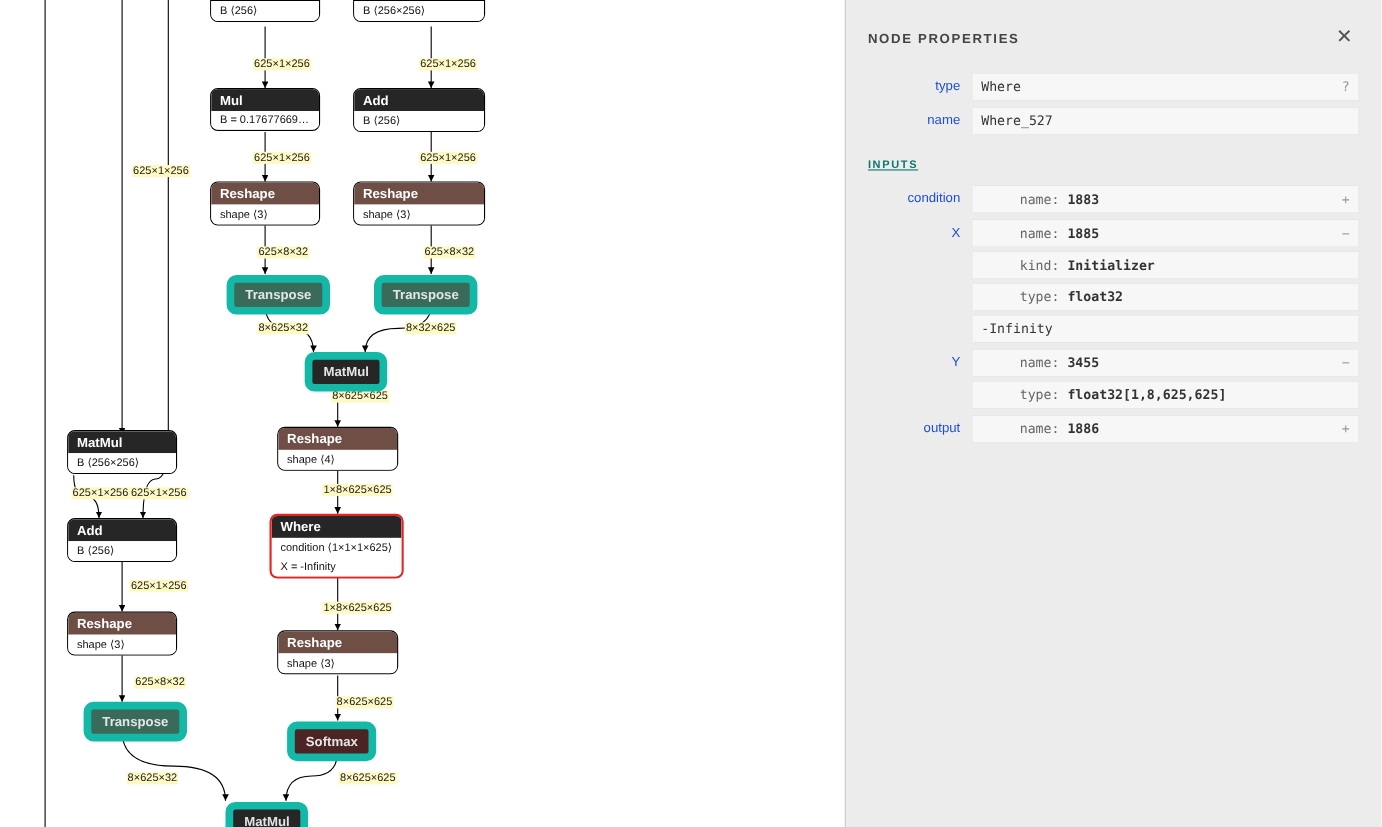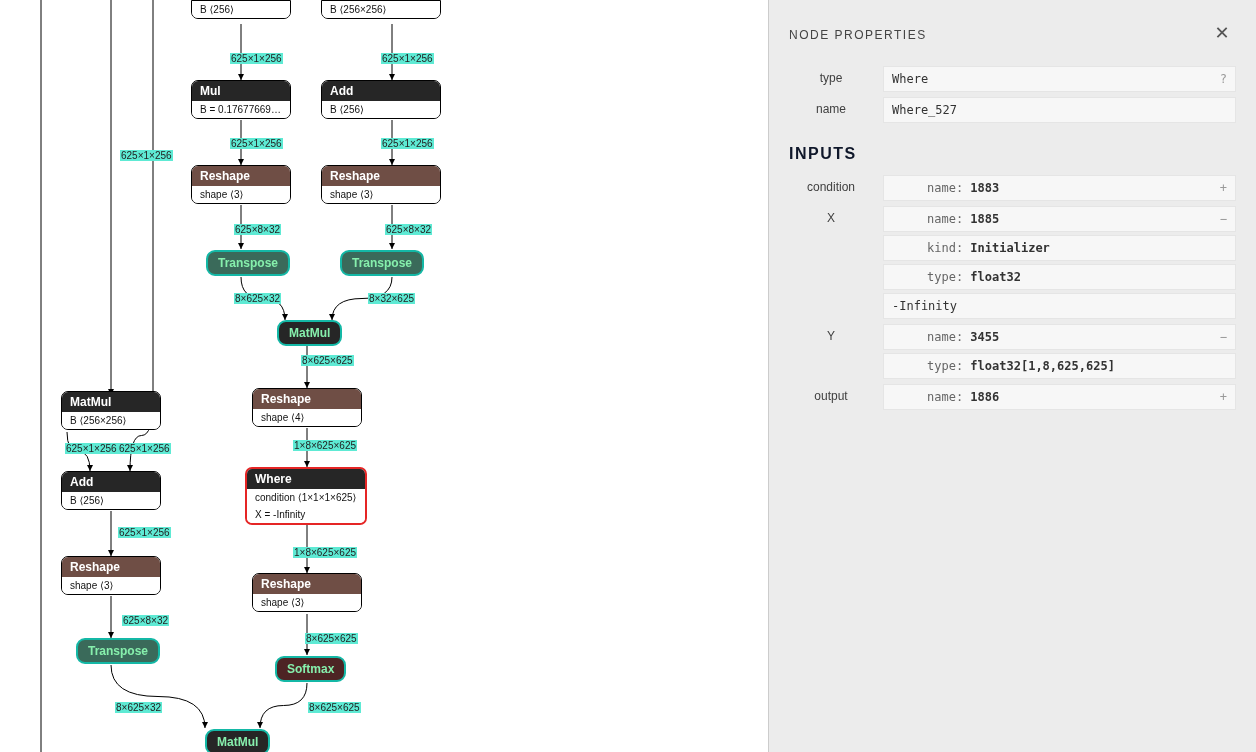--- a/index.html
+++ b/index.html
@@ -44,86 +44,87 @@
     background: #fff;
     color: #111;
     font-size: 10px;
     padding: 3px 8px;
     white-space: nowrap;
     overflow: hidden;
     text-overflow: ellipsis;
   }
   .pill {
     position: absolute;
-    border: 2px solid #14b8a6;
+    border: 7px solid #14b8a6;
     border-radius: 9px;
     padding: 4px 10px;
-    color: #86efac;
+    color: #e5e5e5;
     font-size: 12px;
     font-weight: 600;
   }
   .c-black   { background: #262626; }
   .c-brown   { background: #6f4e45; }
   .c-green   { background: #3a6a5a; }
   .c-softmax { background: #4d2424; }
   .edge-label {
     position: absolute;
     font-size: 10px;
     color: #222;
-    background: #5eead4;
+    background: #fef9c3;
     padding: 0 1px;
     text-align: right;
   }
   #sidebar {
     position: absolute;
     left: 768px;
     top: 0;
     width: 488px;
     height: 752px;
     background: #ececec;
     border-left: 1px solid #ccc;
     box-sizing: border-box;
     padding: 20px 20px 20px 20px;
     font-size: 13px;
     color: #333;
   }
   #sidebar h1 {
     font-size: 12px;
     letter-spacing: 1.5px;
-    font-weight: 400;
+    font-weight: 700;
     color: #444;
     margin: 8px 0 24px 0;
   }
   #sidebar h2 {
-    font-size: 16px;
+    font-size: 10px;
     letter-spacing: 1.5px;
     font-weight: 700;
-    color: #0f172a;
+    color: #0f766e;
     margin: 22px 0 12px 0;
+    text-decoration: underline;
   }
   .close-btn {
     position: absolute;
     top: 22px;
     right: 24px;
     width: 20px; height: 20px;
     text-align: center;
     color: #555;
     font-size: 18px;
     cursor: pointer;
   }
   .row {
     display: flex;
     gap: 10px;
     margin-bottom: 5px;
     align-items: flex-start;
   }
   .row .label {
     width: 84px;
-    text-align: center;
-    color: #404040;
+    text-align: right;
+    color: #1d4ed8;
     font-size: 12px;
     padding-top: 5px;
     flex-shrink: 0;
   }
   .row .value-stack {
     flex: 1;
     display: flex;
     flex-direction: column;
     gap: 3px;
   }
@@ -234,21 +235,21 @@
       </div>
       <div class="node selected" style="left: 245px; top: 467px; width: 122px;">
         <div class="nhead c-black">Where</div>
         <div class="ndet">condition ⟨1×1×1×625⟩</div>
         <div class="ndet">X = -Infinity</div>
       </div>
       <div class="node" style="left: 252px; top: 573px; width: 110px;">
         <div class="nhead c-brown">Reshape</div>
         <div class="ndet">shape ⟨3⟩</div>
       </div>
-      <div class="pill c-softmax" style="left: 275px; top: 656px;">Softmax</div>
+      <div class="pill c-softmax" style="left: 261px; top: 656px;">Softmax</div>
       <div class="node" style="left: 61px; top: 391px; width: 100px;">
         <div class="nhead c-black">MatMul</div>
         <div class="ndet">B ⟨256×256⟩</div>
       </div>
       <div class="node" style="left: 61px; top: 471px; width: 100px;">
         <div class="nhead c-black">Add</div>
         <div class="ndet">B ⟨256⟩</div>
       </div>
       <div class="node" style="left: 61px; top: 556px; width: 100px;">
         <div class="nhead c-brown">Reshape</div>

